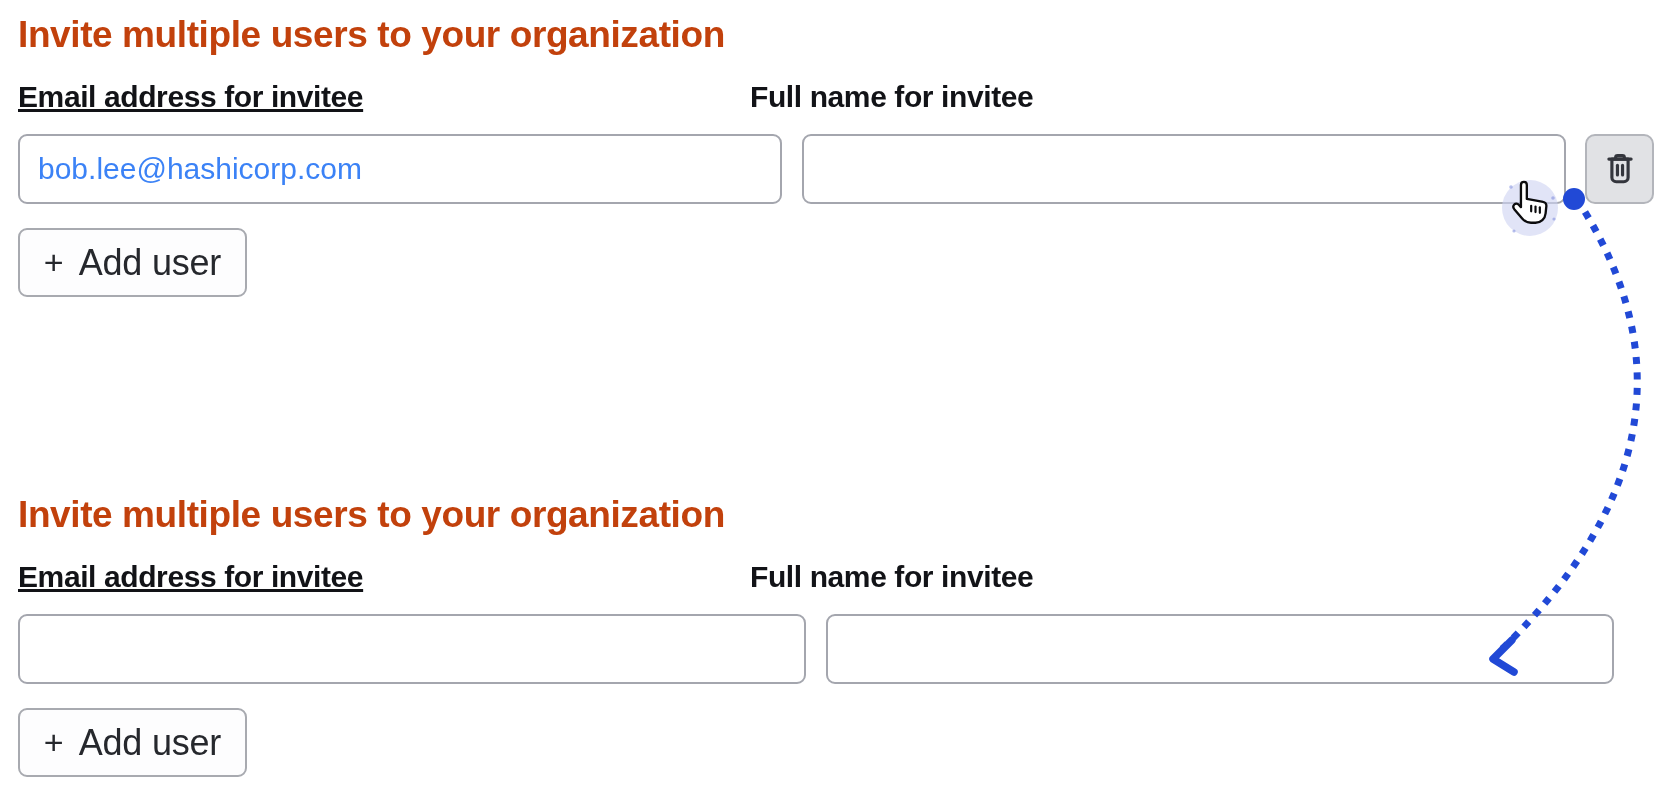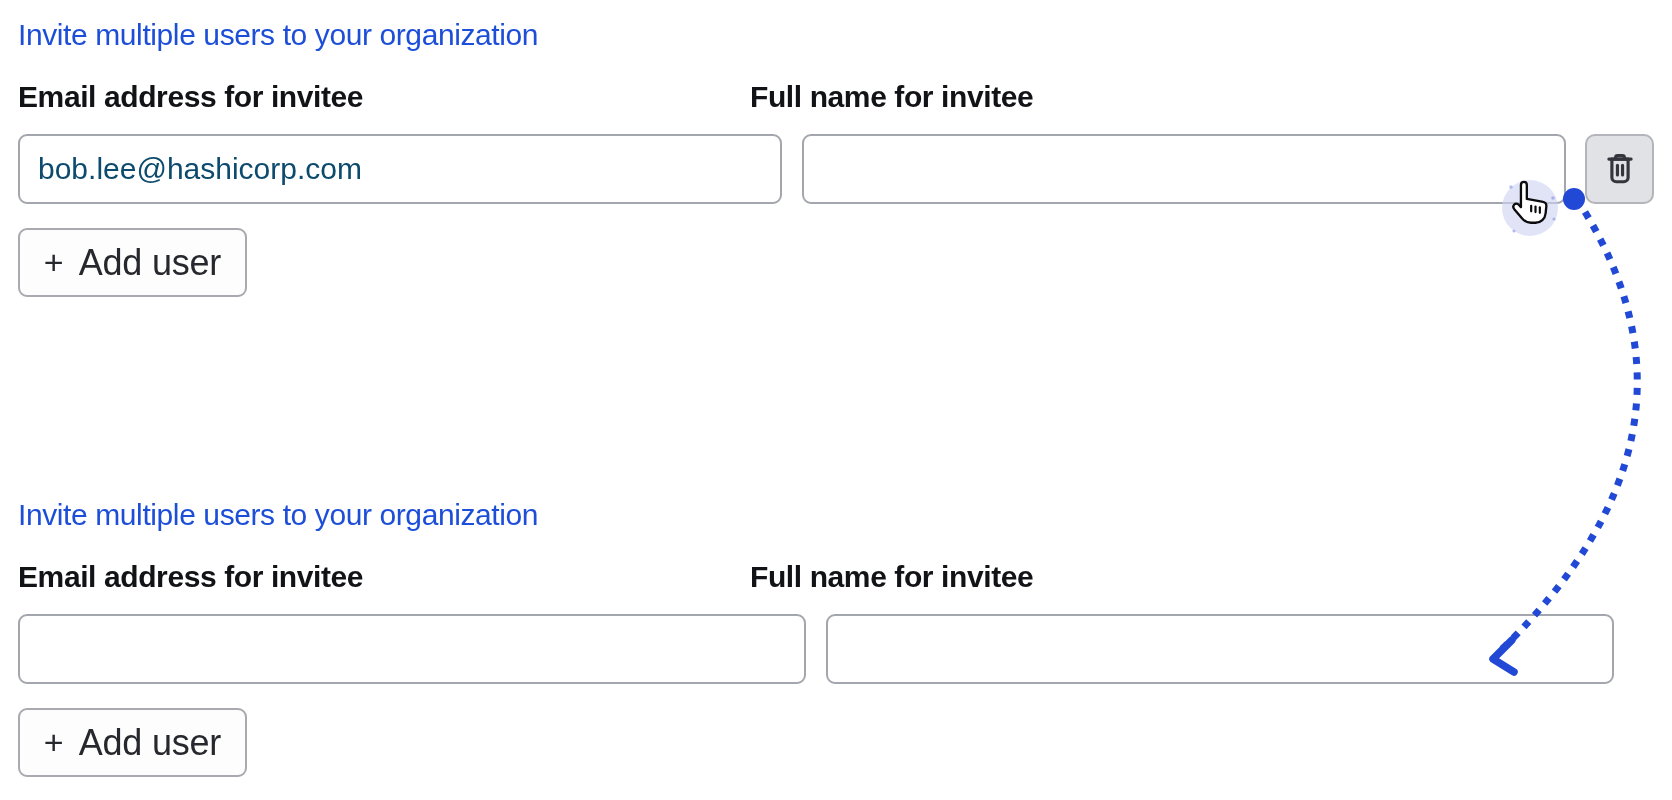--- a/index.html
+++ b/index.html
@@ -11,46 +11,46 @@
     overflow: hidden;
     color: #121317;
   }
   .page { position: absolute; inset: 0; background: #ffffff; }
 
   .form-section { position: absolute; left: 18px; right: 18px; }
   .section-before { top: 16px; }
   .section-after { top: 496px; }
 
   .section-heading {
-    font-size: 30px;
-    font-weight: 400;
+    font-size: 37px;
+    font-weight: 700;
     letter-spacing: -0.4px;
     line-height: 38px;
-    color: #1d4ed8;
+    color: #c2410c;
   }
 
   .labels-row { display: flex; margin-top: 28px; line-height: 30px; }
   .field-label {
     font-size: 30px;
     font-weight: 700;
     letter-spacing: -0.4px;
     color: #121317;
   }
-  .label-col-1 { width: 732px; flex: 0 0 732px; }
+  .label-col-1 { width: 732px; flex: 0 0 732px; text-decoration: underline; }
   .label-col-2 { flex: 1; }
 
   .inputs-row { display: flex; margin-top: 22px; align-items: flex-start; }
   .text-input {
     width: 788px; height: 70px;
     border: 2px solid #a4a6ae;
     border-radius: 9px;
     background: #ffffff;
     font-family: "Liberation Sans", sans-serif;
     font-size: 30px;
-    color: #0c4a6e;
+    color: #3b82f6;
     padding: 4px 18px;
     outline: none;
   }
   .text-input + .text-input { margin-left: 20px; }
 
   .delete-row-button {
     margin-left: 19px;
     width: 71px; height: 70px;
     border: 2px solid #b3b5bb;
     border-radius: 10px;

